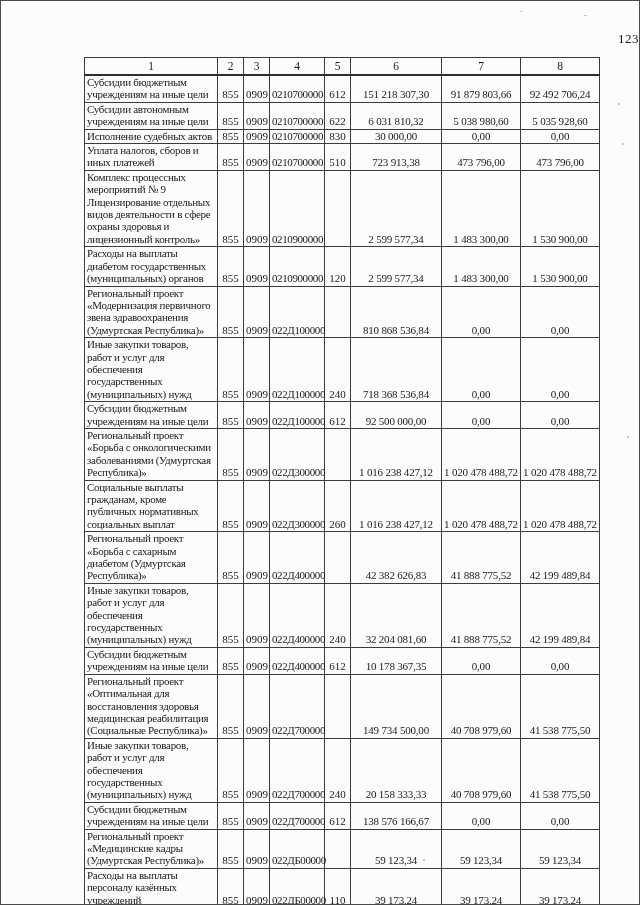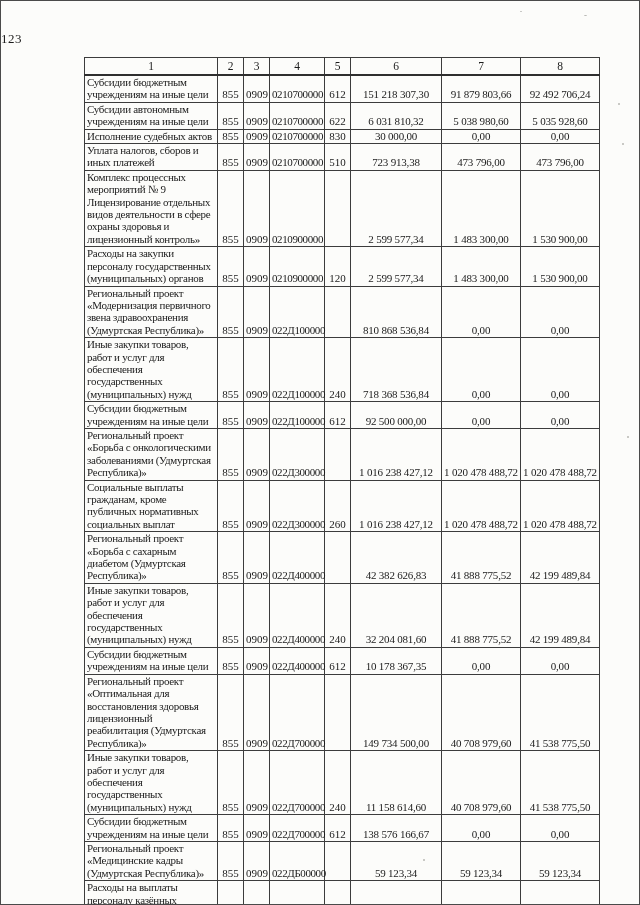--- a/index.html
+++ b/index.html
@@ -16,21 +16,21 @@
     border: 1px solid #4a4a4a;
     font-family: "Liberation Serif", "DejaVu Serif", serif;
     color: #1b1b1b;
     overflow: hidden;
   }
   .page-number {
     position: absolute;
     top: 30px;
     left: 0;
     width: 100%;
-    text-align: left;
+    text-align: right;
     font-size: 13px;
     letter-spacing: 0.5px;
   }
   table.budget {
     position: absolute;
     left: 83px;
     top: 56px;
     width: 515px;
     border-collapse: collapse;
     table-layout: fixed;
@@ -154,21 +154,21 @@
           <td class="label">Комплекс процессных мероприятий № 9 Лицензирование отдельных видов деятельности в сфере охраны здоровья и лицензионный контроль»</td>
           <td class="code">855</td>
           <td class="code">0909</td>
           <td class="code code-long">0210900000</td>
           <td class="code"></td>
           <td class="num">2 599 577,34</td>
           <td class="num">1 483 300,00</td>
           <td class="num">1 530 900,00</td>
         </tr>
         <tr>
-          <td class="label">Расходы на закупки персоналу государственных (муниципальных) органов</td>
+          <td class="label">Расходы на выплаты диабетом государственных (муниципальных) органов</td>
           <td class="code">855</td>
           <td class="code">0909</td>
           <td class="code code-long">0210900000</td>
           <td class="code">120</td>
           <td class="num">2 599 577,34</td>
           <td class="num">1 483 300,00</td>
           <td class="num">1 530 900,00</td>
         </tr>
         <tr>
           <td class="label">Региональный проект «Модернизация первичного звена здравоохранения (Удмуртская Республика)»</td>
@@ -244,36 +244,36 @@
           <td class="label">Субсидии бюджетным учреждениям на иные цели</td>
           <td class="code">855</td>
           <td class="code">0909</td>
           <td class="code code-long">022Д400000</td>
           <td class="code">612</td>
           <td class="num">10 178 367,35</td>
           <td class="num">0,00</td>
           <td class="num">0,00</td>
         </tr>
         <tr>
-          <td class="label">Региональный проект «Оптимальная для восстановления здоровья лицензионный реабилитация (Удмуртская Республика)»</td>
+          <td class="label">Региональный проект «Оптимальная для восстановления здоровья медицинская реабилитация (Социальные Республика)»</td>
           <td class="code">855</td>
           <td class="code">0909</td>
           <td class="code code-long">022Д700000</td>
           <td class="code"></td>
           <td class="num">149 734 500,00</td>
           <td class="num">40 708 979,60</td>
           <td class="num">41 538 775,50</td>
         </tr>
         <tr>
           <td class="label">Иные закупки товаров, работ и услуг для обеспечения государственных (муниципальных) нужд</td>
           <td class="code">855</td>
           <td class="code">0909</td>
           <td class="code code-long">022Д700000</td>
           <td class="code">240</td>
-          <td class="num">11 158 614,60</td>
+          <td class="num">20 158 333,33</td>
           <td class="num">40 708 979,60</td>
           <td class="num">41 538 775,50</td>
         </tr>
         <tr>
           <td class="label">Субсидии бюджетным учреждениям на иные цели</td>
           <td class="code">855</td>
           <td class="code">0909</td>
           <td class="code code-long">022Д700000</td>
           <td class="code">612</td>
           <td class="num">138 576 166,67</td>

